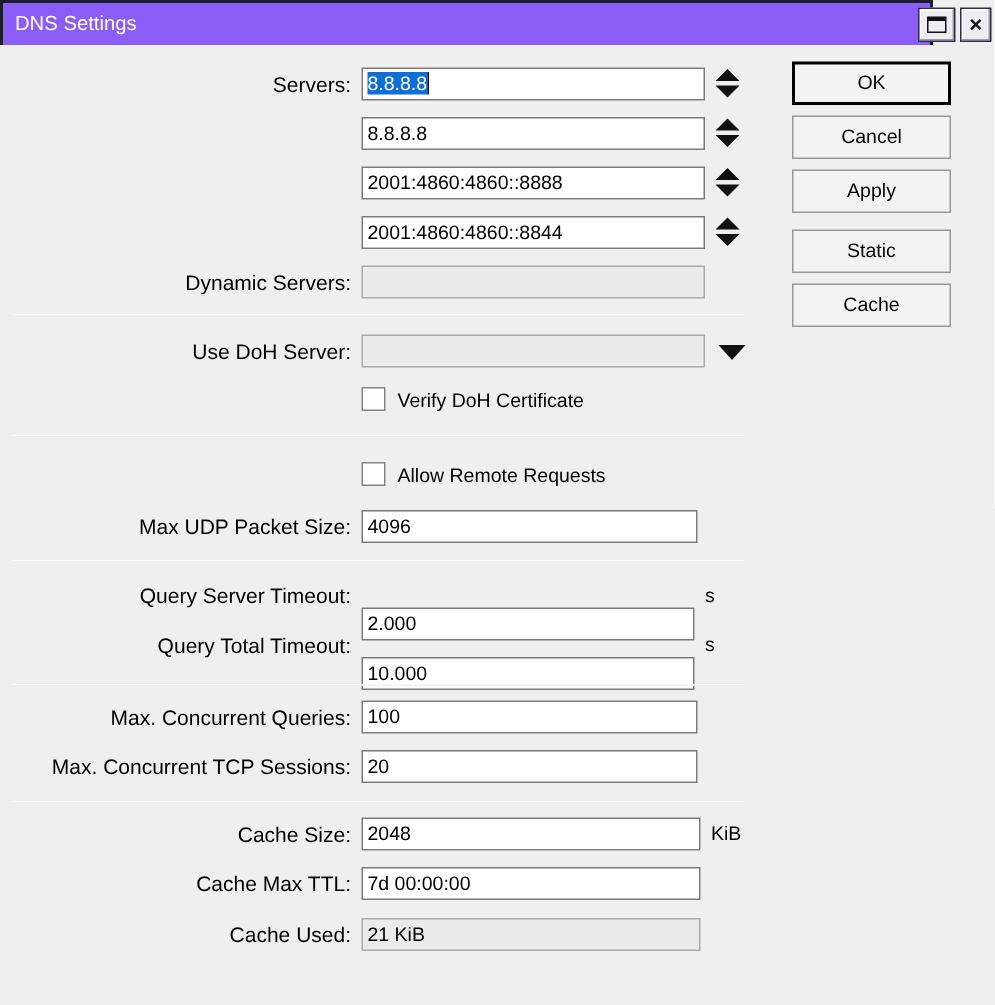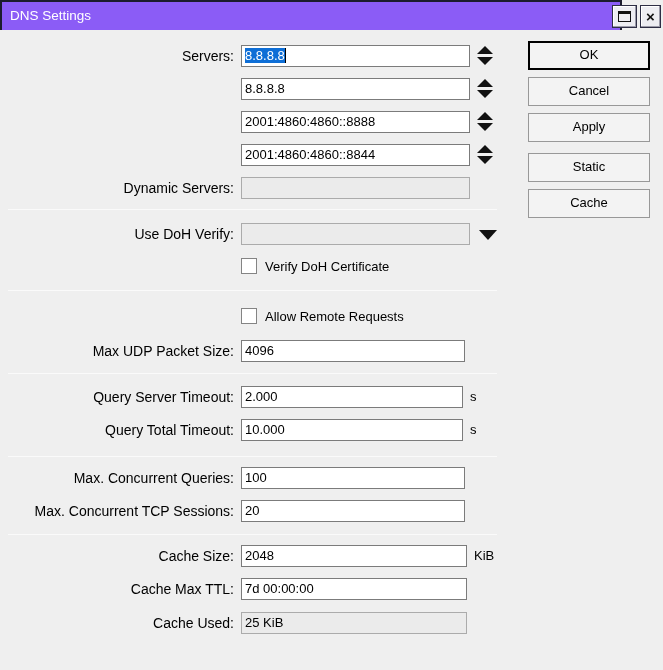--- a/index.html
+++ b/index.html
@@ -32,38 +32,38 @@
     font-size:14px;line-height:22px;white-space:nowrap;
   }
   .field{
     position:absolute;left:241px;height:22px;background:#ffffff;
     border:1px solid #7b7b7b;font-size:13px;line-height:20px;
     padding:0 3px;white-space:nowrap;overflow:hidden;
   }
   .field.disabled{background:#ebebeb;border-color:#ababab;}
   .w-servers{width:229px;}
   .w-wide{width:224px;}
-  .w-timeout{width:222px;}
+  .w-timeout{width:222px;margin-top:19px;}
   .w-cachesize{width:226px;}
   .w-cache{width:226px;}
   .sel{background:#0e6ed6;color:#ffffff;}
   .caret{display:inline-block;width:1px;height:15px;background:#000;vertical-align:-3px;}
   .unit{position:absolute;font-size:13px;line-height:22px;}
   .sep{position:absolute;left:8px;width:489px;height:1px;background:#d4d4d4;border-bottom:1px solid #fafafa;}
   
   .updown{position:absolute;left:477px;width:17px;height:20px;cursor:default;}
   .tri-up{width:0;height:0;border-left:8px solid transparent;border-right:8px solid transparent;border-bottom:8px solid #111;}
   .tri-down{width:0;height:0;border-left:8px solid transparent;border-right:8px solid transparent;border-top:8px solid #111;margin-top:3px;}
   .dd-arrow{position:absolute;left:479px;width:0;height:0;border-left:9px solid transparent;border-right:9px solid transparent;border-top:10px solid #111;}
   
   .checkbox{position:absolute;left:241px;width:16px;height:16px;background:#ffffff;border:1px solid #848484;}
   .cb-label{position:absolute;left:265px;font-size:13px;line-height:17px;white-space:nowrap;}
   
   .btn{
-    position:absolute;left:528px;width:122px;height:29px;
+    position:absolute;left:528px;width:106px;height:29px;
     background:#f3f3f3;border:1px solid #989898;
     font-size:13px;text-align:center;line-height:26px;cursor:default;
   }
   .btn.default{border:2px solid #000000;line-height:24px;}
 </style>
 </head>
 <body>
 
 <div class="window">
 
@@ -101,21 +101,21 @@
   <div class="updown" style="top:145px">
     <div class="tri-up"></div>
     <div class="tri-down"></div>
   </div>
 
   <div class="row-label" style="top:177px">Dynamic Servers:</div>
   <div class="field w-servers disabled" style="top:177px"></div>
 
   <div class="sep" style="top:209px"></div>
 
-  <div class="row-label" style="top:223px">Use DoH Verify:</div>
+  <div class="row-label" style="top:223px">Use DoH Server:</div>
   <div class="field w-servers disabled" style="top:223px"></div>
   <div class="dd-arrow" style="top:230px"></div>
 
   <div class="checkbox" style="top:258px"></div>
   <div class="cb-label" style="top:258px">Verify DoH Certificate</div>
 
   <div class="sep" style="top:290px"></div>
 
   <div class="checkbox" style="top:308px"></div>
   <div class="cb-label" style="top:308px">Allow Remote Requests</div>
@@ -144,21 +144,21 @@
   <div class="sep" style="top:534px"></div>
 
   <div class="row-label" style="top:545px">Cache Size:</div>
   <div class="field w-cachesize" style="top:545px">2048</div>
   <div class="unit" style="left:474px;top:545px">KiB</div>
 
   <div class="row-label" style="top:578px">Cache Max TTL:</div>
   <div class="field w-cache" style="top:578px">7d 00:00:00</div>
 
   <div class="row-label" style="top:612px">Cache Used:</div>
-  <div class="field w-cache disabled" style="top:612px">25 KiB</div>
+  <div class="field w-cache disabled" style="top:612px">21 KiB</div>
 
   <div class="btn default" style="top:41px">OK</div>
   <div class="btn" style="top:77px">Cancel</div>
   <div class="btn" style="top:113px">Apply</div>
   <div class="btn" style="top:153px">Static</div>
   <div class="btn" style="top:189px">Cache</div>
 
 </div>
 
 </body></html>

